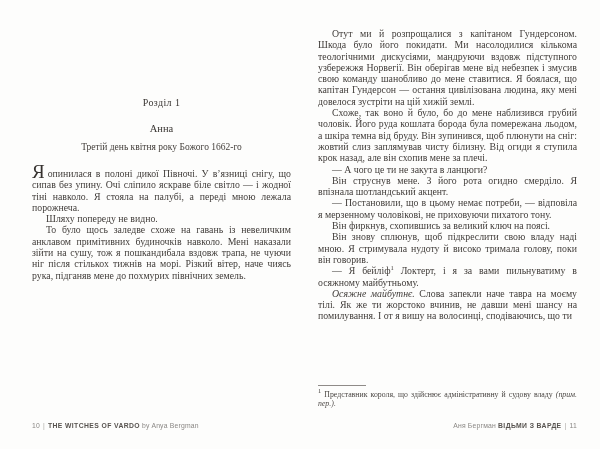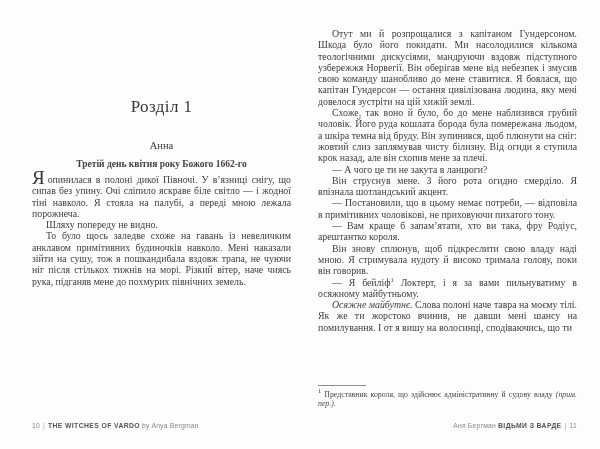--- a/index.html
+++ b/index.html
@@ -9,26 +9,26 @@
     font-family:"Liberation Serif","DejaVu Serif",serif;
     color:#403c39;
     overflow:hidden;
   }
   .spread { display:flex; width:600px; height:449px; }
   .page { position:relative; width:300px; height:449px; }
   .page.left  { padding:0 9px 0 32px; }
   .page.right { padding:0 23px 16px 18px; }
 
   .chapter-head { margin-top:97px; text-align:center; }
-  .chapter-title { font-size:17px; font-weight:400; letter-spacing:.4px; color:#3a3633; }
-  .chapter-subtitle { font-size:10.5px; font-weight:400; margin-top:23px; color:#3a3633; }
-  .dateline { font-size:9.5px; margin-top:8px; color:#45403c;font-weight:bold; }
+  .chapter-title { font-size:10px; font-weight:400; letter-spacing:.4px; color:#3a3633; }
+  .chapter-subtitle { font-size:10.5px; font-weight:400; margin-top:15px; color:#3a3633; }
+  .dateline { font-size:9.5px; margin-top:8px; color:#45403c; }
 
   .body-text { font-size:9.8px; line-height:11.3px; text-align:justify; }
-  .left  .body-text { margin-top:5px; }
+  .left  .body-text { margin-top:16px; }
   .right .body-text { padding-top:28px; }
   p.para { text-indent:14px; }
   p.para.no-indent { text-indent:0; }
   .dropcap {
     font-size:19px; line-height:1px; vertical-align:-1px;
     padding-right:3px; color:#36322f;
   }
   sup { font-size:6.5px; vertical-align:4px; line-height:0; }
   em { }
 
@@ -67,25 +67,25 @@
       <span>by Anya Bergman</span>
     </footer>
   </section>
 
   <section class="page right">
     <div class="body-text" id="right-body">
         <p class="para"><span>Отут ми й розпрощалися з капітаном Гундерсоном. Шкода було його покидати. Ми насолодилися кількома теологічними дискусіями, мандруючи вздовж підступного узбережжя Норвегії. Він оберігав мене від небезпек і змусив свою команду шанобливо до мене ставитися. Я боялася, що капітан Гундерсон — остання цивілізована людина, яку мені довелося зустріти на цій хижій землі.</span></p>
         <p class="para"><span>Схоже, так воно й було, бо до мене наблизився грубий чоловік. Його руда кошлата борода була помережана льодом, а шкіра темна від бруду. Він зупинився, щоб плюнути на сніг: жовтий слиз заплямував чисту білизну. Від огиди я ступила крок назад, але він схопив мене за плечі.</span></p>
         <p class="para"><span>— А чого це ти не закута в ланцюги?</span></p>
         <p class="para"><span>Він струснув мене. З його рота огидно смерділо. Я впізнала шотландський акцент.</span></p>
-        <p class="para"><span>— Постановили, що в цьому немає потреби, — відповіла я примітивних чоловікові, не приховуючи пихатого тону.</span></p>
-        <p class="para"><span>— Вам краще б запам’ятати, хто ви така, фру Родіус, арештантко короля.</span></p>
+        <p class="para"><span>— Постановили, що в цьому немає потреби, — відповіла я мерзенному чоловікові, не приховуючи пихатого тону.</span></p>
+        <p class="para"><span>Він фиркнув, схопившись за великий ключ на поясі.</span></p>
         <p class="para"><span>Він знову сплюнув, щоб підкреслити свою владу наді мною. Я стримувала нудоту й високо тримала голову, поки він говорив.</span></p>
         <p class="para"><span>— Я бейліф</span><sup>1</sup><span> Локтерт, і я за вами пильнуватиму в осяжному майбутньому.</span></p>
-        <p class="para"><em>Осяжне майбутнє.</em><span> Слова полоні наче тавра на моєму тілі. Як же ти жорстоко вчинив, не давши мені шансу на помилування. І от я вишу на волосинці, сподіваючись, що ти</span></p>
+        <p class="para"><em>Осяжне майбутнє.</em><span> Слова запекли наче тавра на моєму тілі. Як же ти жорстоко вчинив, не давши мені шансу на помилування. І от я вишу на волосинці, сподіваючись, що ти</span></p>
       </div>
     <div class="footnote-block">
       <div class="footnote-rule"></div>
       <div class="footnote" id="footnote"><sup>1</sup><span> Представник короля, що здійснює адміністративну й судову владу </span><em>(прим. пер.)</em><span>.</span></div>
     </div>
     <footer class="footer right-footer">
       <span>Аня Бергман</span>
       <span class="strong">ВІДЬМИ З ВАРДЕ</span><span class="sep">|</span><span>11</span>
     </footer>
   </section>

